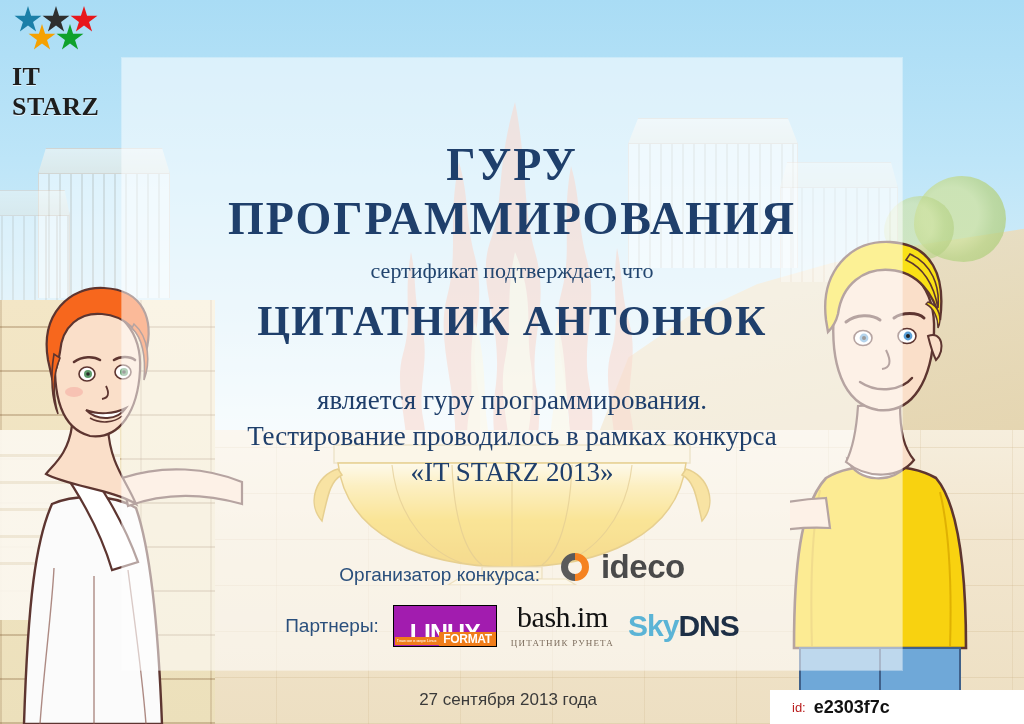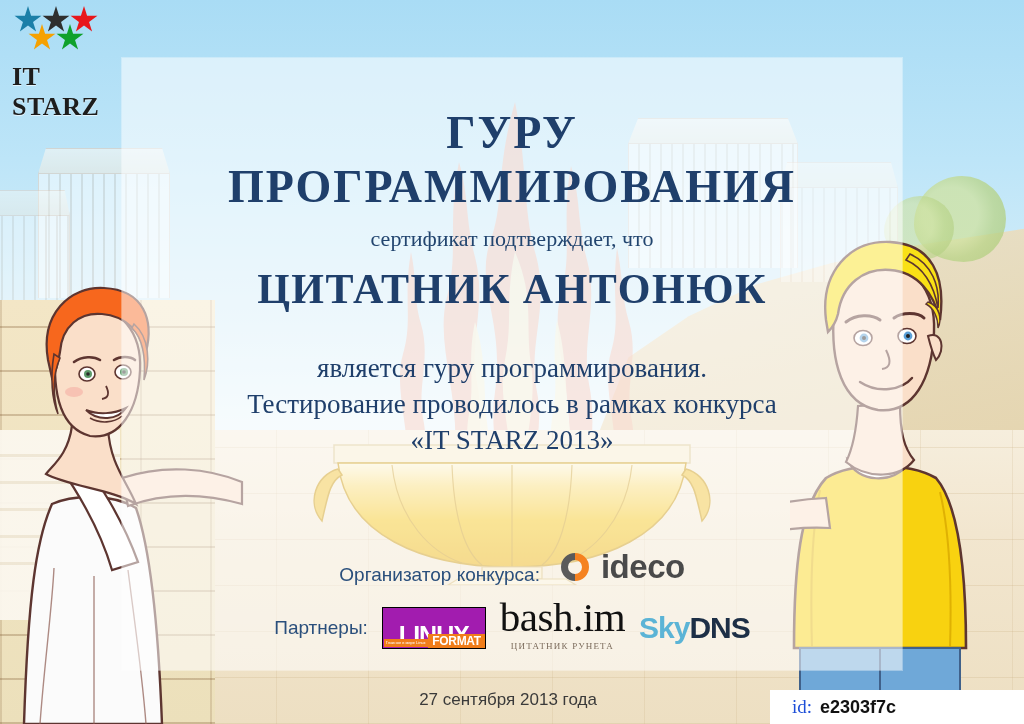--- a/index.html
+++ b/index.html
@@ -116,21 +116,21 @@
     filter:drop-shadow(0 1px 1px rgba(0,0,0,.25));
   }
   .logo-text{
     font-family:"Liberation Serif", serif;
     font-weight:700; font-size:26px; letter-spacing:.5px;
     color:#1d1d1d; margin-top:4px;
     text-shadow:0 1px 0 rgba(255,255,255,.6);
   }
 
   
-  .txt{ position:absolute; width:100%; text-align:center; color:#1f3f6b; }
+  .txt{ position:absolute; width:100%; text-align:center; color:#1f3f6b;margin-top:32px; }
   .t-guru{
     top:108px; font-size:46px; font-weight:700; letter-spacing:2px; line-height:1.08;
   }
   .t-prog{
     top:160px; font-size:46px; font-weight:700; letter-spacing:2px;
   }
   .t-sub{
     top:226px; font-size:22px; font-weight:400; color:#22456f;
   }
   .t-name{
@@ -177,21 +177,21 @@
     padding:0 4px; line-height:14px; letter-spacing:-.3px;
   }
   .lf-tag{
     position:absolute; left:1px; bottom:1px; background:#f07d1a; color:#fff;
     font-family:"Liberation Sans", sans-serif; font-size:4px; padding:1px 2px;
     line-height:6px; letter-spacing:0;
   }
   
   .bash{ text-align:center; }
   .bash-main{
-    font-family:"Liberation Serif", serif; font-size:41px; color:#111;
+    font-family:"Liberation Serif", serif; font-size:30px; color:#111;
     line-height:30px; letter-spacing:-.5px;
   }
   .bash-sub{
     font-family:"Liberation Serif", serif; font-size:9px; color:#7a6a5a;
     letter-spacing:1.2px; line-height:11px;
   }
   
   .sysadm{
     font-family:"Liberation Sans", sans-serif; font-weight:700;
     font-size:17px; line-height:16px; text-align:left;
@@ -212,21 +212,21 @@
   .date{
     position:absolute; left:0; top:690px; width:1016px; text-align:center;
     font-family:"Liberation Sans", sans-serif; font-size:17px; color:#3a3a3a;
   }
   .idbox{
     position:absolute; right:0; top:690px; width:254px; height:34px;
     background:#ffffff; display:flex; align-items:center; gap:8px;
     padding-left:22px;
   }
   .id-label{
-    font-family:Liberation Serif, serif; font-size:19px; color:#1d4ed8;
+    font-family:Liberation Sans, sans-serif; font-size:13px; color:#b91c1c;
   }
   .id-value{
     font-family:"Liberation Sans", sans-serif; font-size:18px; font-weight:700; color:#111;
   }
 </style>
 </head>
 <body>
 
 <div id="cert">
 

